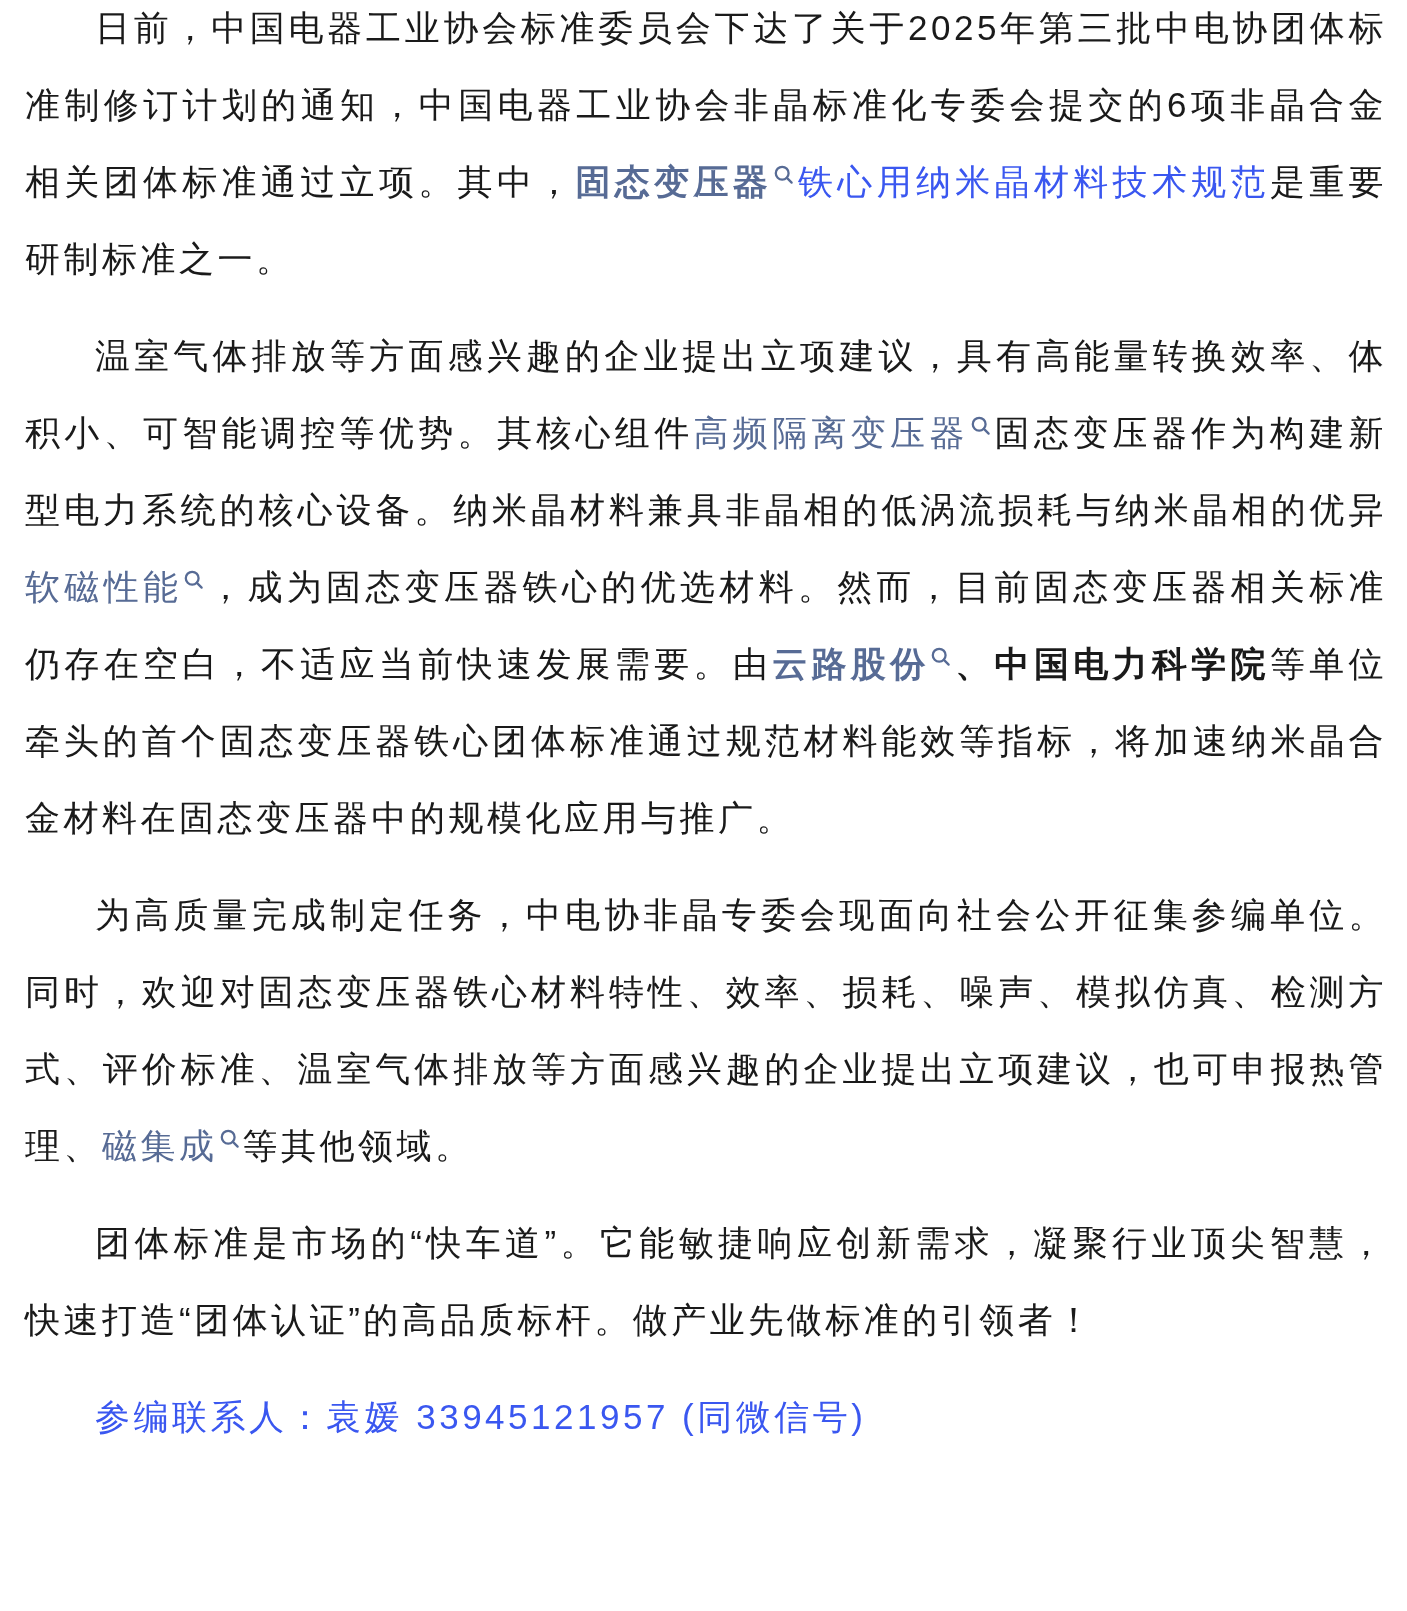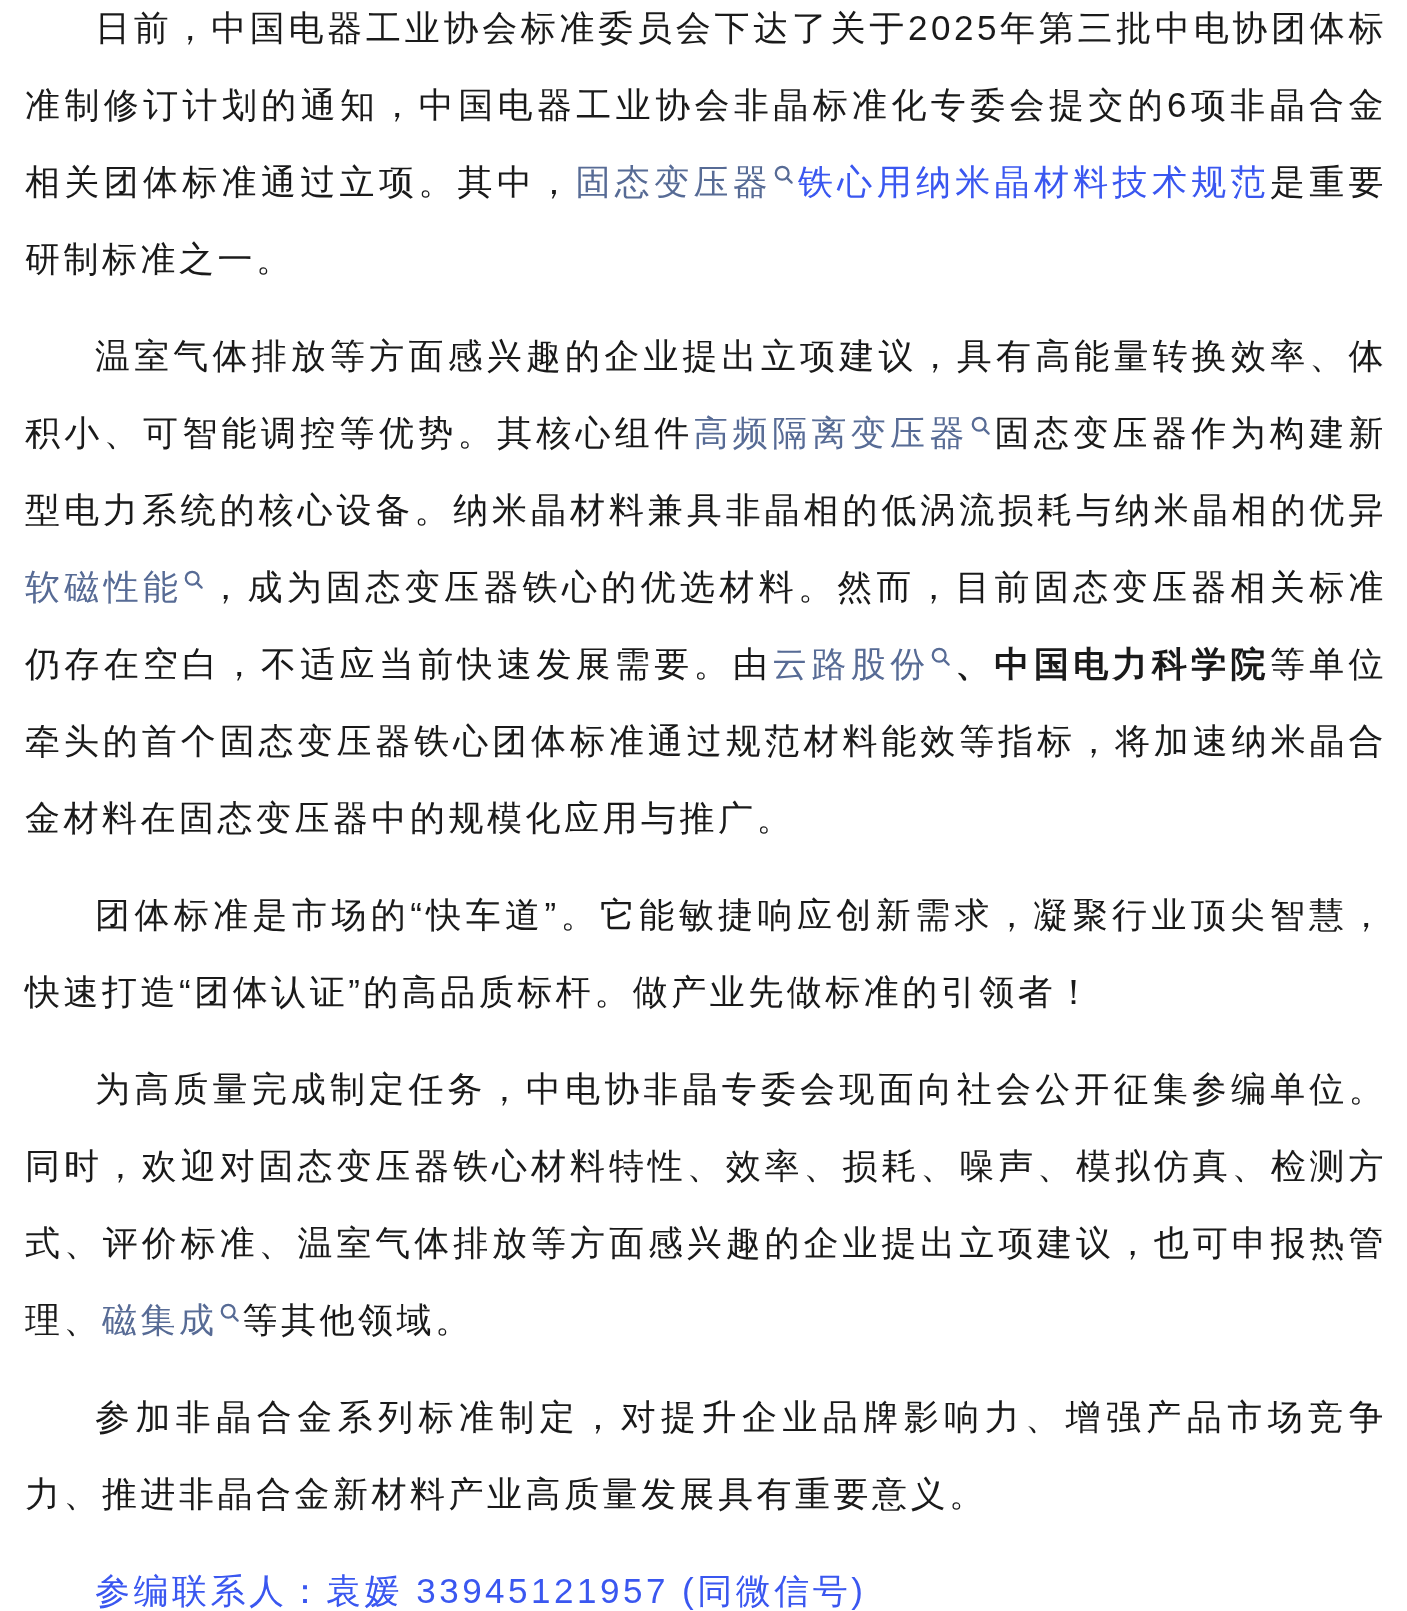--- a/index.html
+++ b/index.html
@@ -15,21 +15,21 @@
     letter-spacing:3.5px;
     text-align:justify;
     color:var(--body-color,#1a1a1a);
   }
   .para{margin:0 0 20px 0;text-indent:2em;}
   .para:last-child{margin-bottom:0;}
   .seg-normal{font-weight:400;}
   .seg-bold{font-weight:700;margin-top:16px;}
   a.seg-link,a.seg-link-bold{text-decoration:none;cursor:pointer;}
   .seg-link{color:var(--link-color,#576b95);font-weight:400;margin-top:21px;}
-  .seg-link-bold{color:var(--link-color,#576b95);font-weight:400;}
+  .seg-link-bold{color:var(--link-color,#576b95);font-weight:700;}
   .seg-blue-bold{color:var(--highlight-color,#3a57f0);font-weight:400;}
   .search-icon{
     display:inline-block;width:21px;height:21px;
     vertical-align:9px;margin:0 3px 0 1px;
   }
 </style>
 </head>
 <body>
 
 <div class="article">
@@ -40,20 +40,19 @@
     <p class="para"><span class="seg-normal">温室气体排放等方面感兴趣的企业提出立项建议，具有高能量转换效率、体积小、可智能调控等优势。其核心组件</span><a class="seg-link">高频隔离变压器<svg viewBox="0 0 24 24" class="search-icon">
           <circle cx="10.5" cy="10.5" r="7.3" fill="none" stroke="currentColor" stroke-width="2.6"></circle>
           <line x1="15.9" y1="15.9" x2="21.3" y2="21.3" stroke="currentColor" stroke-width="2.6" stroke-linecap="round"></line>
         </svg></a><span class="seg-normal">固态变压器作为构建新型电力系统的核心设备。纳米晶材料兼具非晶相的低涡流损耗与纳米晶相的优异</span><a class="seg-link">软磁性能<svg viewBox="0 0 24 24" class="search-icon">
           <circle cx="10.5" cy="10.5" r="7.3" fill="none" stroke="currentColor" stroke-width="2.6"></circle>
           <line x1="15.9" y1="15.9" x2="21.3" y2="21.3" stroke="currentColor" stroke-width="2.6" stroke-linecap="round"></line>
         </svg></a><span class="seg-normal">，成为固态变压器铁心的优选材料。然而，目前固态变压器相关标准仍存在空白，不适应当前快速发展需要。由</span><a class="seg-link-bold">云路股份<svg viewBox="0 0 24 24" class="search-icon">
           <circle cx="10.5" cy="10.5" r="7.3" fill="none" stroke="currentColor" stroke-width="2.6"></circle>
           <line x1="15.9" y1="15.9" x2="21.3" y2="21.3" stroke="currentColor" stroke-width="2.6" stroke-linecap="round"></line>
         </svg></a><span class="seg-bold">、中国电力科学院</span><span class="seg-normal">等单位牵头的首个固态变压器铁心团体标准通过规范材料能效等指标，将加速纳米晶合金材料在固态变压器中的规模化应用与推广。</span></p>
-    <p class="para"><span class="seg-normal">团体标准是市场的“快车道”。它能敏捷响应创新需求，凝聚行业顶尖智慧，快速打造“团体认证”的高品质标杆。做产业先做标准的引领者！</span></p>
     <p class="para"><span class="seg-normal">为高质量完成制定任务，中电协非晶专委会现面向社会公开征集参编单位。同时，欢迎对固态变压器铁心材料特性、效率、损耗、噪声、模拟仿真、检测方式、评价标准、温室气体排放等方面感兴趣的企业提出立项建议，也可申报热管理、</span><a class="seg-link">磁集成<svg viewBox="0 0 24 24" class="search-icon">
           <circle cx="10.5" cy="10.5" r="7.3" fill="none" stroke="currentColor" stroke-width="2.6"></circle>
           <line x1="15.9" y1="15.9" x2="21.3" y2="21.3" stroke="currentColor" stroke-width="2.6" stroke-linecap="round"></line>
         </svg></a><span class="seg-normal">等其他领域。</span></p>
-    <p class="para"><span class="seg-normal">参加非晶合金系列标准制定，对提升企业品牌影响力、增强产品市场竞争力、推进非晶合金新材料产业高质量发展具有重要意义。</span></p>
+    <p class="para"><span class="seg-normal">团体标准是市场的“快车道”。它能敏捷响应创新需求，凝聚行业顶尖智慧，快速打造“团体认证”的高品质标杆。做产业先做标准的引领者！</span></p>
     <p class="para"><span class="seg-blue-bold">参编联系人：袁媛 33945121957 (同微信号)</span></p>
   </div>
 
 </body></html>

